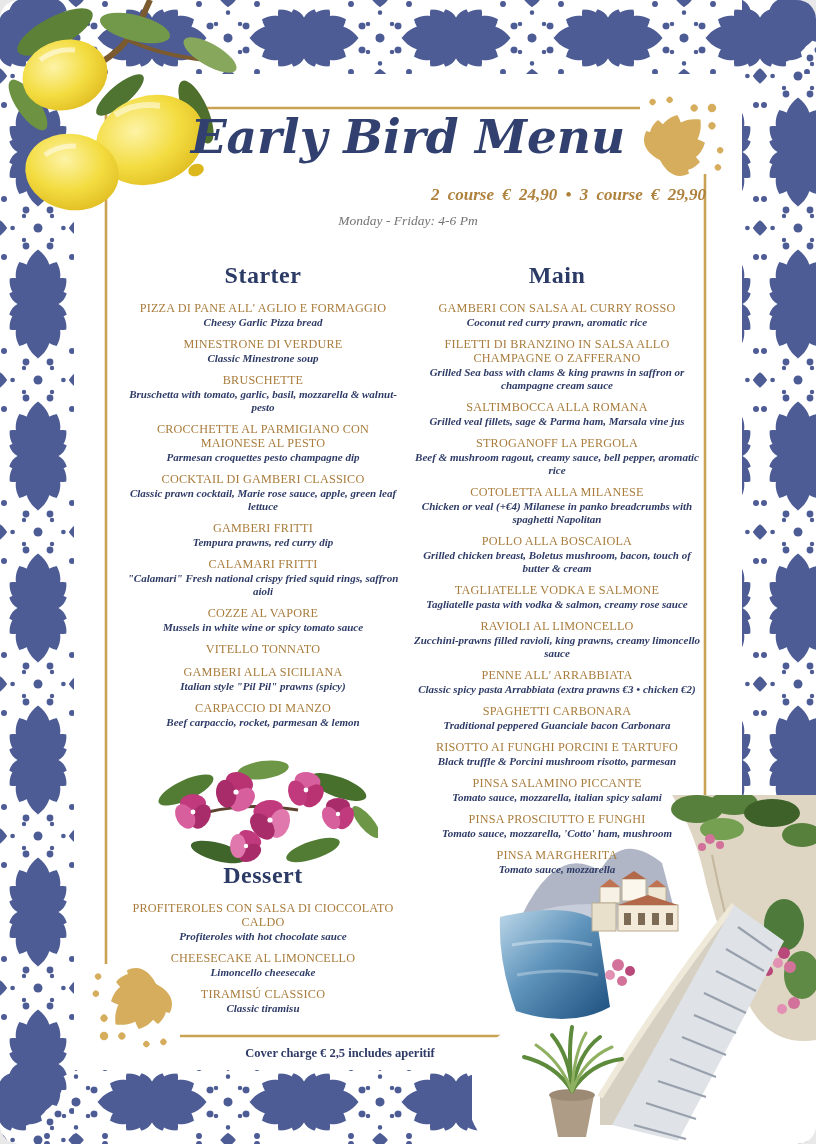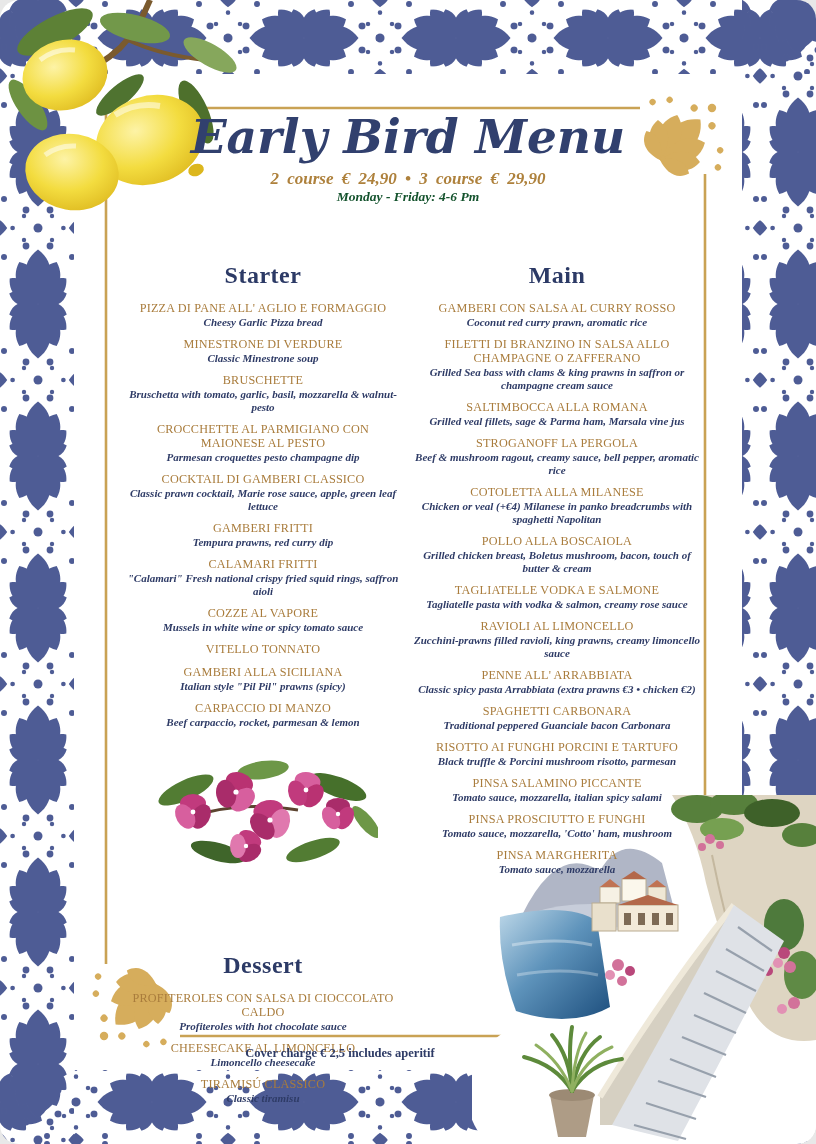--- a/index.html
+++ b/index.html
@@ -3,26 +3,26 @@
 <meta charset="utf-8">
 <style>
   html,body{margin:0;padding:0;background:#e8e8e8;}
   .page{position:relative;width:816px;height:1144px;background:#ffffff;overflow:hidden;
         font-family:"Liberation Serif",serif;border-radius:19px;}
   .layer{position:absolute;pointer-events:none;}
   
   .titleblock{position:absolute;left:110px;top:112px;width:596px;text-align:center;z-index:6;}
   .script-title{font-family:"DejaVu Serif",serif;font-style:italic;font-weight:bold;
         font-size:47px;line-height:1.05;color:#31406e;letter-spacing:0px;}
-  .pricing{margin-top:8px;font-size:17px;font-weight:bold;font-style:italic;color:#ae813c;word-spacing:4px;}
-  .schedule{margin-top:0;font-size:13.5px;font-weight:bold;font-style:italic;color:#14532d;}
+  .pricing{margin-top:24px;font-size:17px;font-weight:bold;font-style:italic;color:#ae813c;word-spacing:4px;text-align:right;}
+  .schedule{margin-top:8px;font-size:13.5px;font-weight:normal;font-style:italic;color:#737373;}
   .col{position:absolute;z-index:6;text-align:center;margin-top:28px;}
   #col-starter{left:123px;top:234px;width:280px;}
   #col-main{left:410px;top:234px;width:294px;}
-  #col-dessert{left:123px;top:924px;width:280px;}
+  #col-dessert{left:123px;top:834px;width:280px;}
   .sec-head{font-size:24px;font-weight:bold;color:#2c3a66;margin:0 0 13px 0;letter-spacing:.5px;}
   .dish{margin:0 auto 9px auto;}
   .dish-name{color:#a97c3c;font-weight:normal;font-size:12.2px;line-height:1.13;letter-spacing:.2px;}
   .dish-desc{color:#2e3b66;font-weight:bold;font-style:italic;font-size:11px;line-height:1.2;}
   .footer-note{position:absolute;left:105px;top:1046px;width:470px;text-align:center;z-index:6;
         font-size:12.5px;font-weight:bold;color:#2e3b66;}
 </style>
 </head>
 <body>
 

